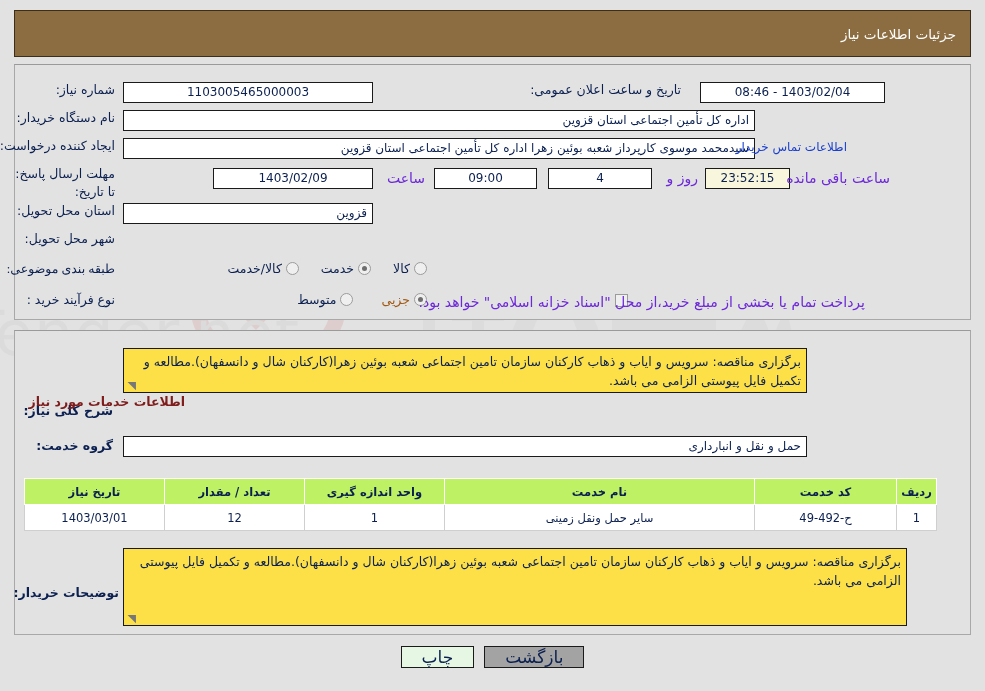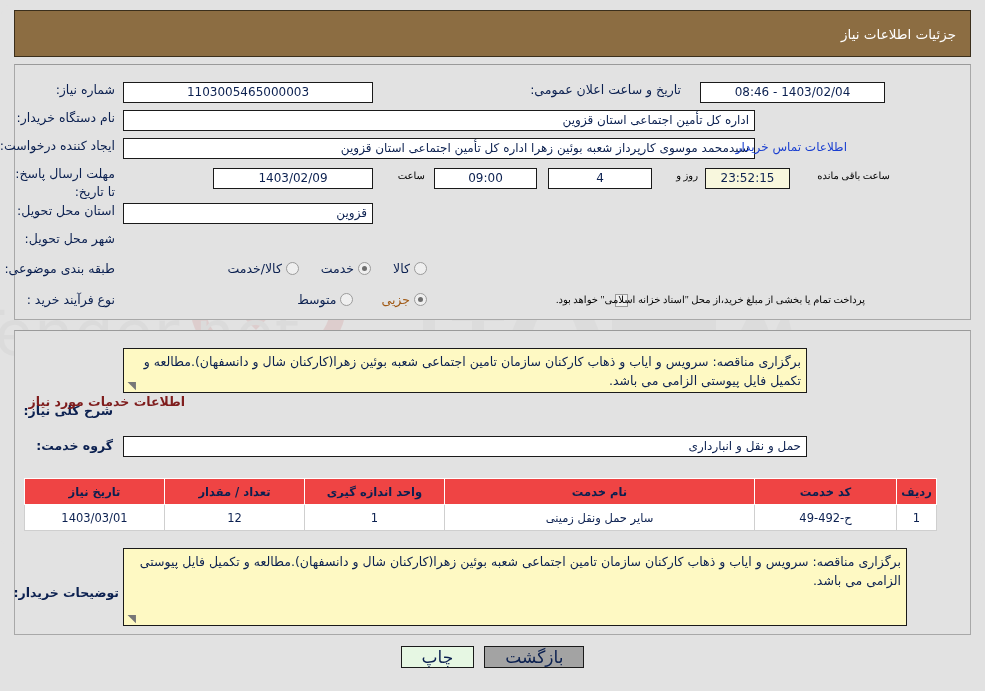--- a/index.html
+++ b/index.html
@@ -85,23 +85,22 @@
   .box-right { text-align: right; }
   .box-amber { background: #f8f7dd; }
 
   .link {
     color: #1a3fd0;
     font-size: 12px;
     text-decoration: none;
     cursor: pointer;
   }
   .plain {
-    font-size: 10px;
-    color: #000000;
-    font-family: Liberation Serif, serif;
+    font-size: 14px;
+    color: #6d28d9;
   }
 
   
   .radio {
     display: inline-block;
     width: 13px; height: 13px;
     border-radius: 50%;
     border: 1px solid #9b9b9b;
     background: #efefef;
     position: relative;
@@ -123,21 +122,21 @@
     display: inline-block;
     width: 13px; height: 13px;
     border: 1px solid #9b9b9b;
     background: #efefef;
     vertical-align: middle;
   }
 
   
   .ta {
     border: 1px solid #1a1a1a;
-    background: #fef9c3;
+    background: #fde047;
     font-size: 12.5px;
     color: #0b2050;
     padding: 3px 5px 0 5px;
     line-height: 1.55;
     text-align: right;
     position: relative;
     overflow: hidden;
   }
   .ta .grip {
     position: absolute;
@@ -158,21 +157,21 @@
   }
 
   
   .tbl-wrap { position: absolute; right: 48px; top: 478px; width: 912px; z-index: 3; }
   table.tbl {
     width: 100%;
     border-collapse: collapse;
     table-layout: fixed;
   }
   table.tbl th {
-    background: #ef4444;
+    background: #bef264;
     border: 1px solid #ffffff;
     color: #0b2050;
     font-size: 11.5px;
     font-weight: bold;
     height: 26px;
     padding: 0 3px;
     text-align: center;
   }
   table.tbl td {
     background: #ffffff;
@@ -267,21 +266,21 @@
 
   <div class="frow" style="right:870px; top:203px;">
     <span class="lbl">استان محل تحویل:</span>
   </div>
   <div class="box box-right" style="position:absolute; right:612px; top:203px; width:250px; z-index:3;">قزوین</div>
 
   <div class="frow" style="right:870px; top:231px;">
     <span class="lbl">شهر محل تحویل:</span>
   </div>
 
-  <div class="frow" style="right:870px; top:261px;">
+  <div class="frow" style="right:870px; top:261px;font-family:Liberation Serif, serif;">
     <span class="lbl">طبقه بندی موضوعی:</span>
   </div>
   <div class="frow" style="right:558px; top:261px; gap:22px;">
     <span class="radio-group">
       <span class="radio"></span>
       <span class="radio-txt">کالا</span>
     </span>
     <span class="radio-group">
       <span class="radio on"></span>
       <span class="radio-txt">خدمت</span>

